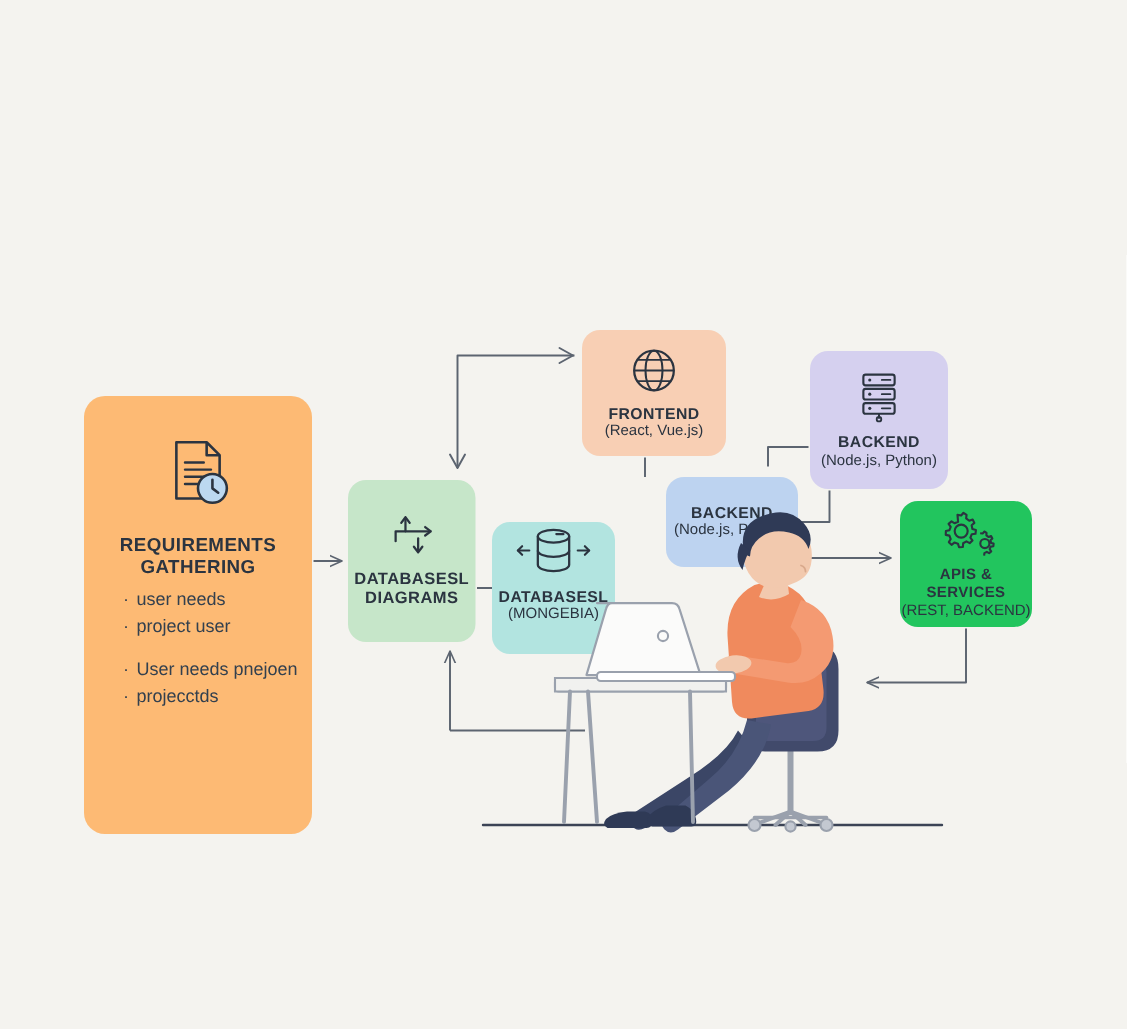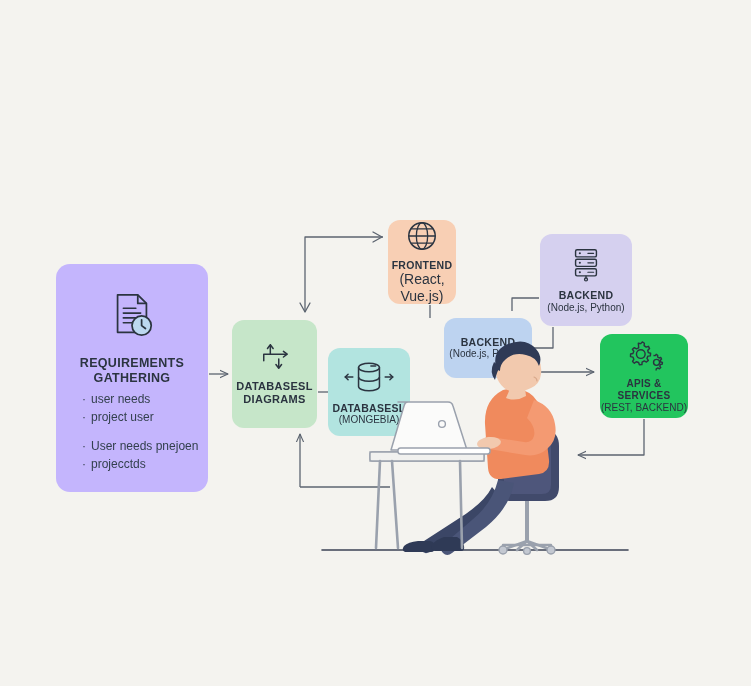--- a/index.html
+++ b/index.html
@@ -37,22 +37,22 @@
   }
   .node .subtitle {
     line-height: 1.2;
   }
 
   
   #node-requirements {
     left: 56px;
     top: 264px;
     width: 152px;
-    height: 228px;
-    background: #c4b5fd;
+    height: 292px;
+    background: #fdba74;
     border-radius: 14px;
     padding-top: 26px;
   }
   #node-requirements .title {
     font-size: 12.5px;
     margin-top: 16px;
   }
   #node-requirements .bullets {
     margin-top: 4px;
     align-self: flex-start;
@@ -77,36 +77,35 @@
   }
   #node-functional .title { font-size: 11px; margin-top: 8px; }
 
   
   #node-databases {
     left: 328px;
     top: 348px;
     width: 82px;
     height: 88px;
     background: #b2e4e0;
-    justify-content: center;
   }
   #node-databases .title { font-size: 10.5px; margin-top: 6px; }
   #node-databases .subtitle { font-size: 10px; }
 
   
   #node-frontend {
     left: 388px;
     top: 220px;
-    width: 68px;
+    width: 96px;
     height: 84px;
     background: #f8cfb4;
     justify-content: center;
   }
   #node-frontend .title { font-size: 10.5px; margin-top: 6px; }
-  #node-frontend .subtitle { font-size: 14px; }
+  #node-frontend .subtitle { font-size: 10px; }
 
   
   #node-backend-purple {
     left: 540px;
     top: 234px;
     width: 92px;
     height: 92px;
     background: #d5d0ef;
     justify-content: center;
   }

